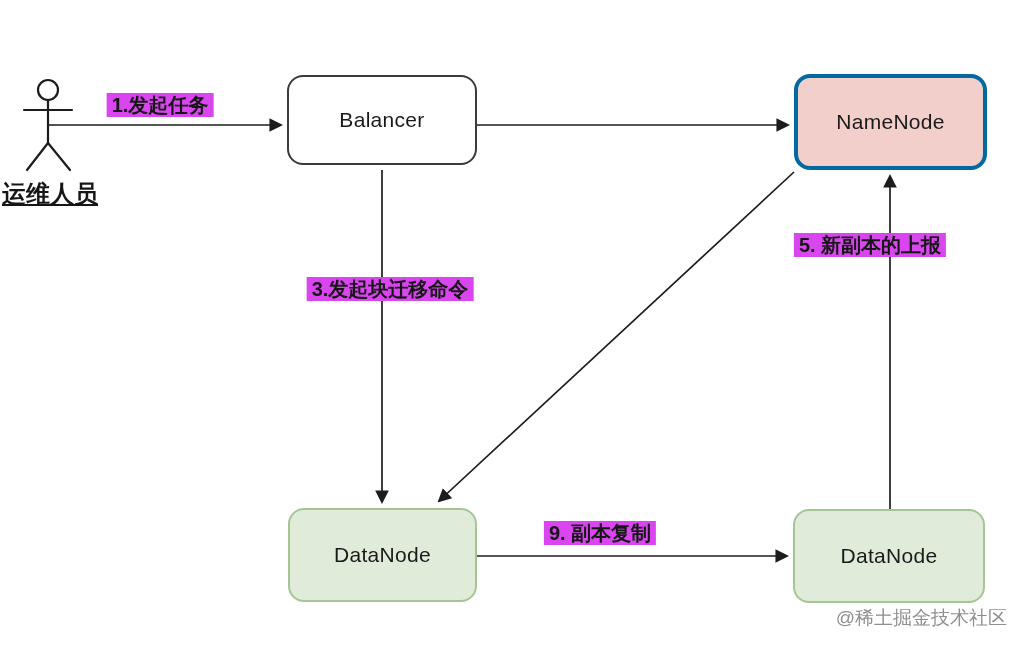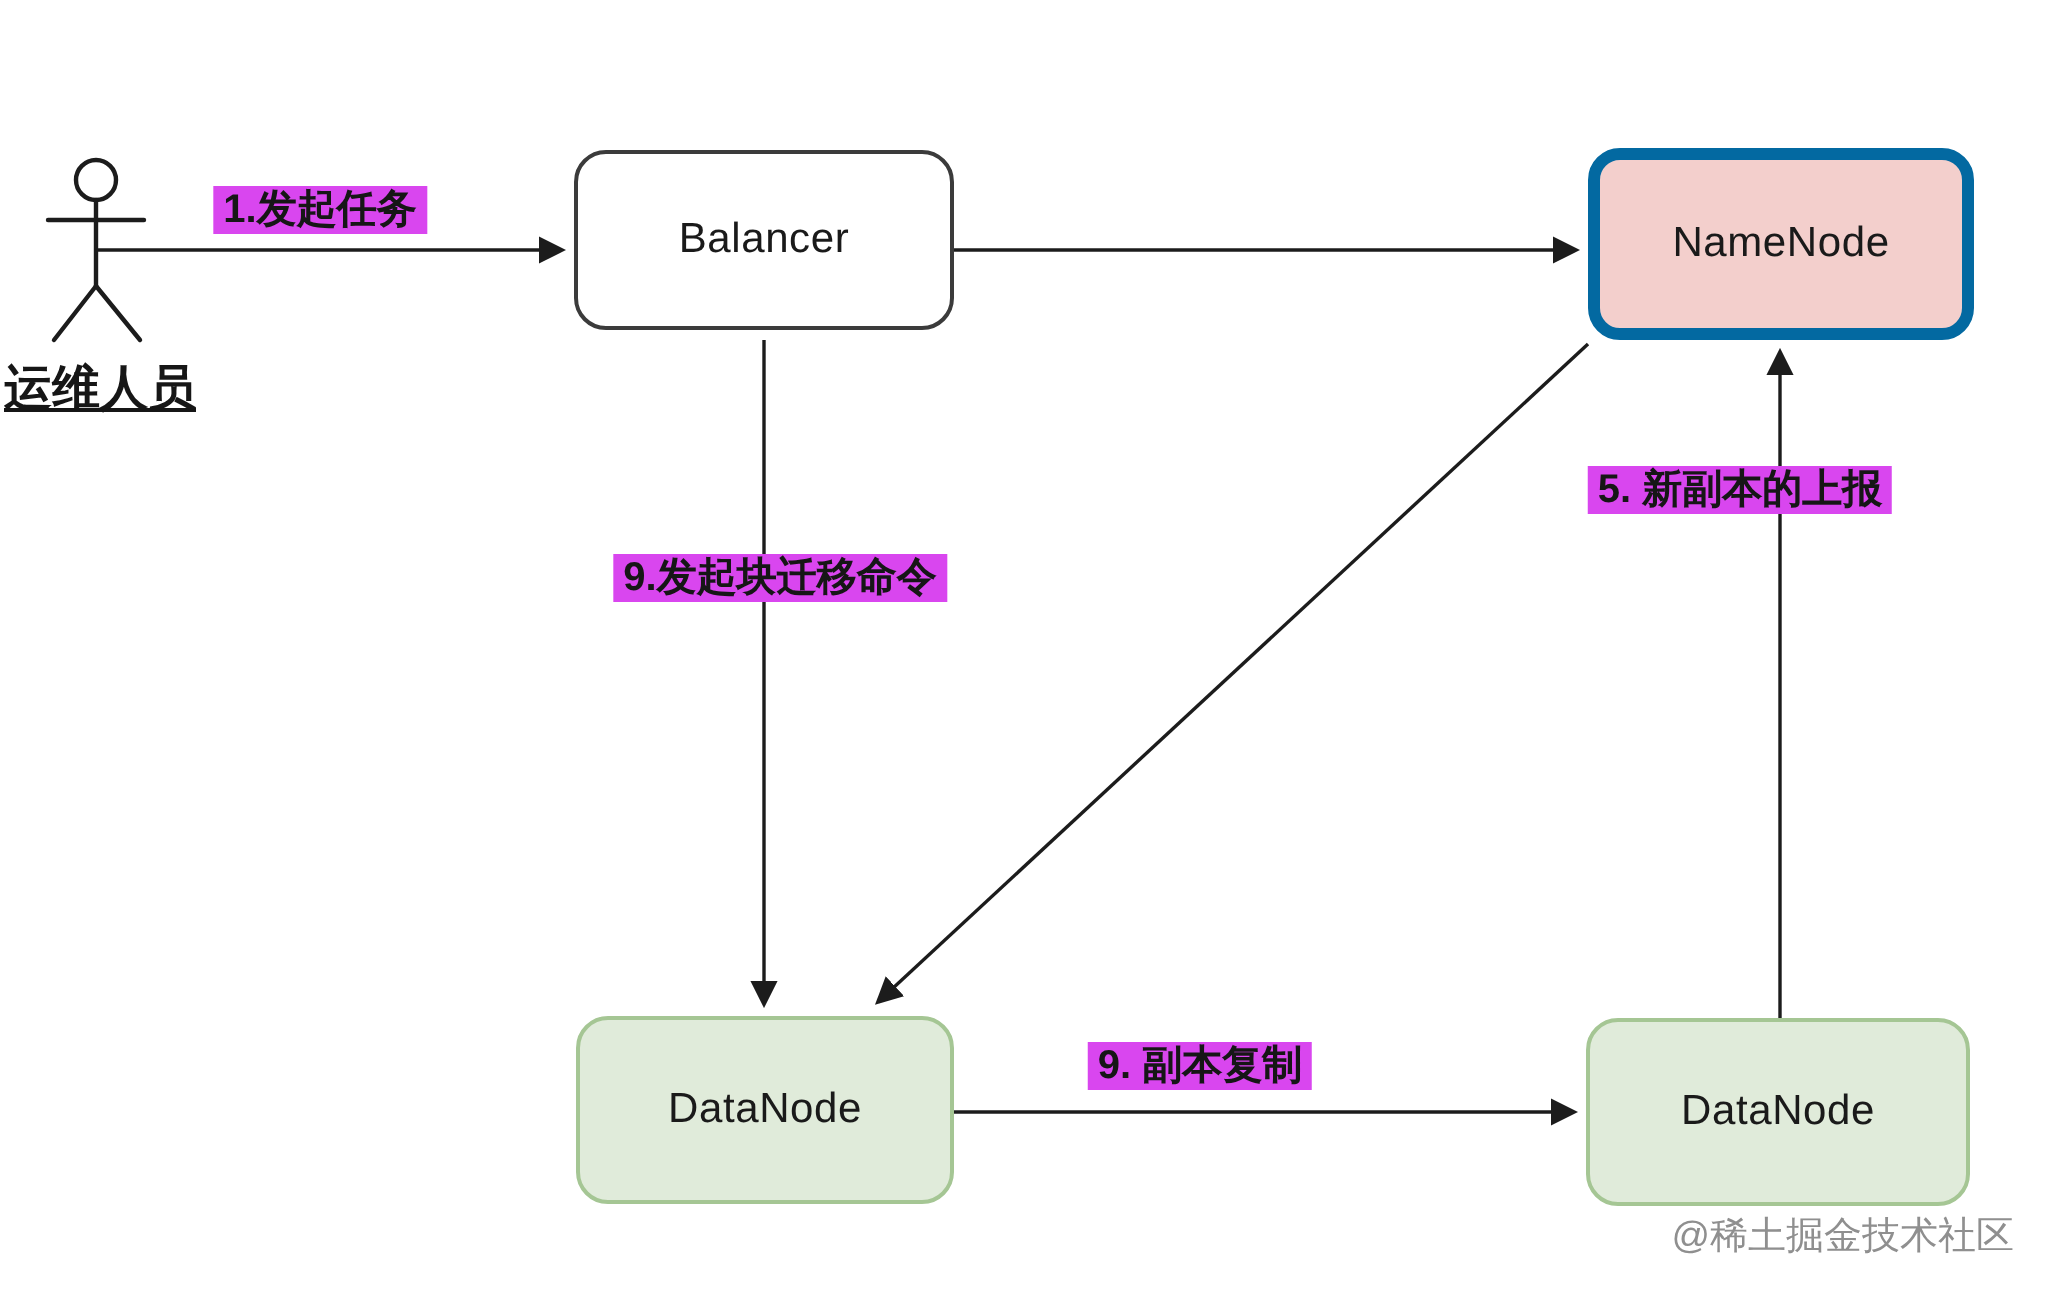--- a/index.html
+++ b/index.html
@@ -31,21 +31,21 @@
     box-sizing: border-box;
   }
   .node-balancer {
     left: 287px; top: 75px; width: 190px; height: 90px;
     background: #ffffff;
     border: 2px solid #3b3b3b;
   }
   .node-namenode {
     left: 794px; top: 74px; width: 193px; height: 96px;
     background: #f3cfcc;
-    border: 6px solid #0369a1;
+    border: 4px solid #0369a1;
   }
   .node-datanode-left {
     left: 288px; top: 508px; width: 189px; height: 94px;
     background: #e0ebda;
     border: 2px solid #a5c694;
   }
   .node-datanode-right {
     left: 793px; top: 509px; width: 192px; height: 94px;
     background: #e0ebda;
     border: 2px solid #a5c694;
@@ -124,19 +124,19 @@
   <div class="node node-datanode-left">
     <span>DataNode</span>
   </div>
   <div class="node node-datanode-right">
     <span>DataNode</span>
   </div>
 
   <div class="actor-label">运维人员</div>
 
   <div class="edge-label el-1">1.发起任务</div>
-  <div class="edge-label el-3">9.发起块迁移命令</div>
+  <div class="edge-label el-3">3.发起块迁移命令</div>
   <div class="edge-label el-4">9. 副本复制</div>
   <div class="edge-label el-5">5. 新副本的上报</div>
 
   <div class="watermark">@稀土掘金技术社区</div>
 
 </div>
 
 </body></html>

